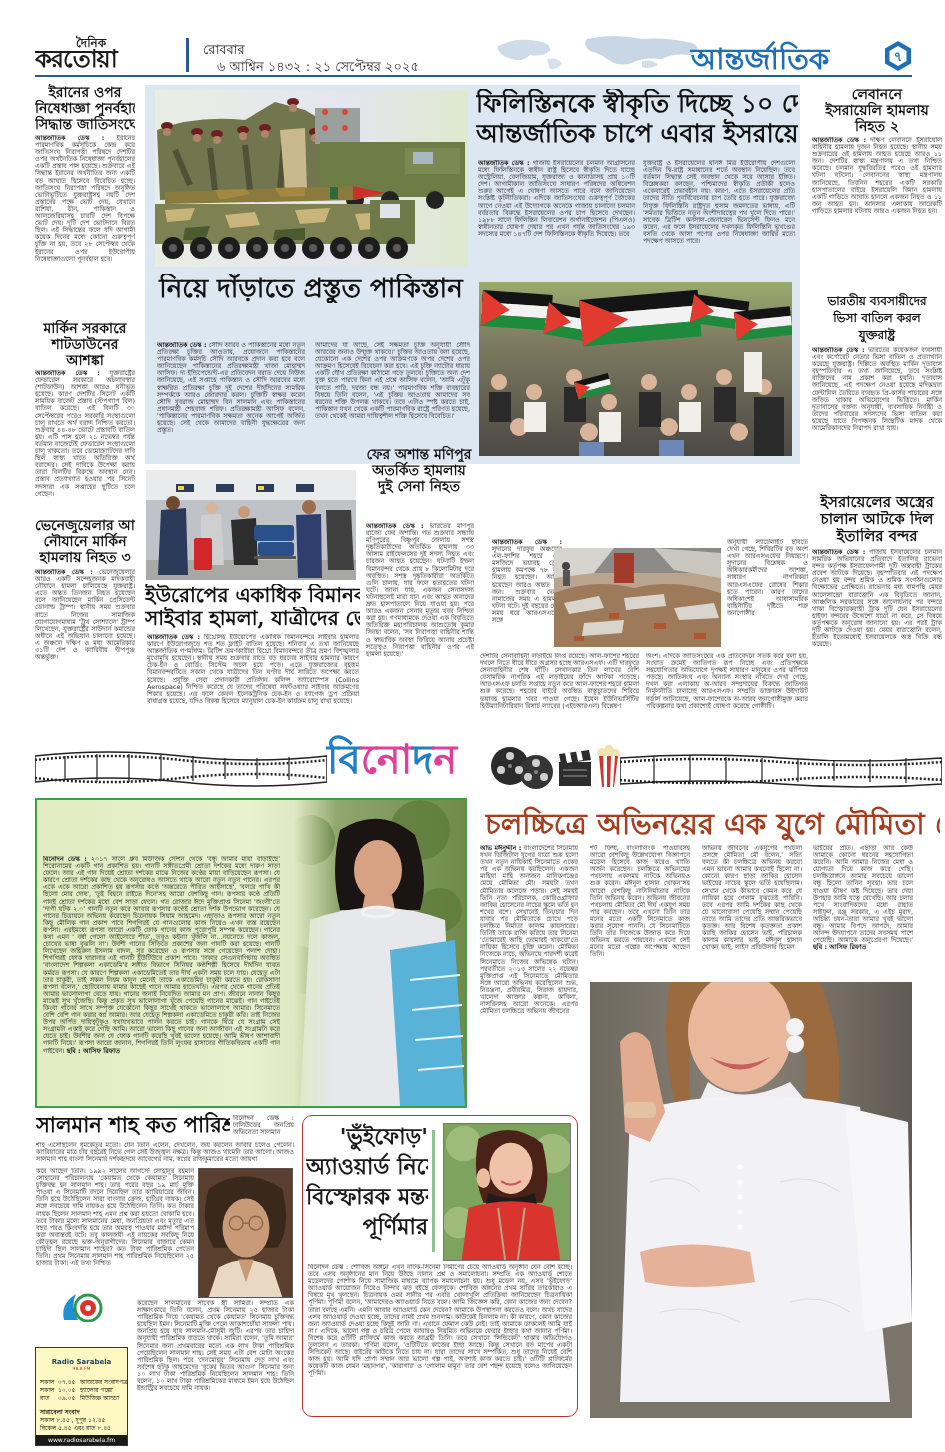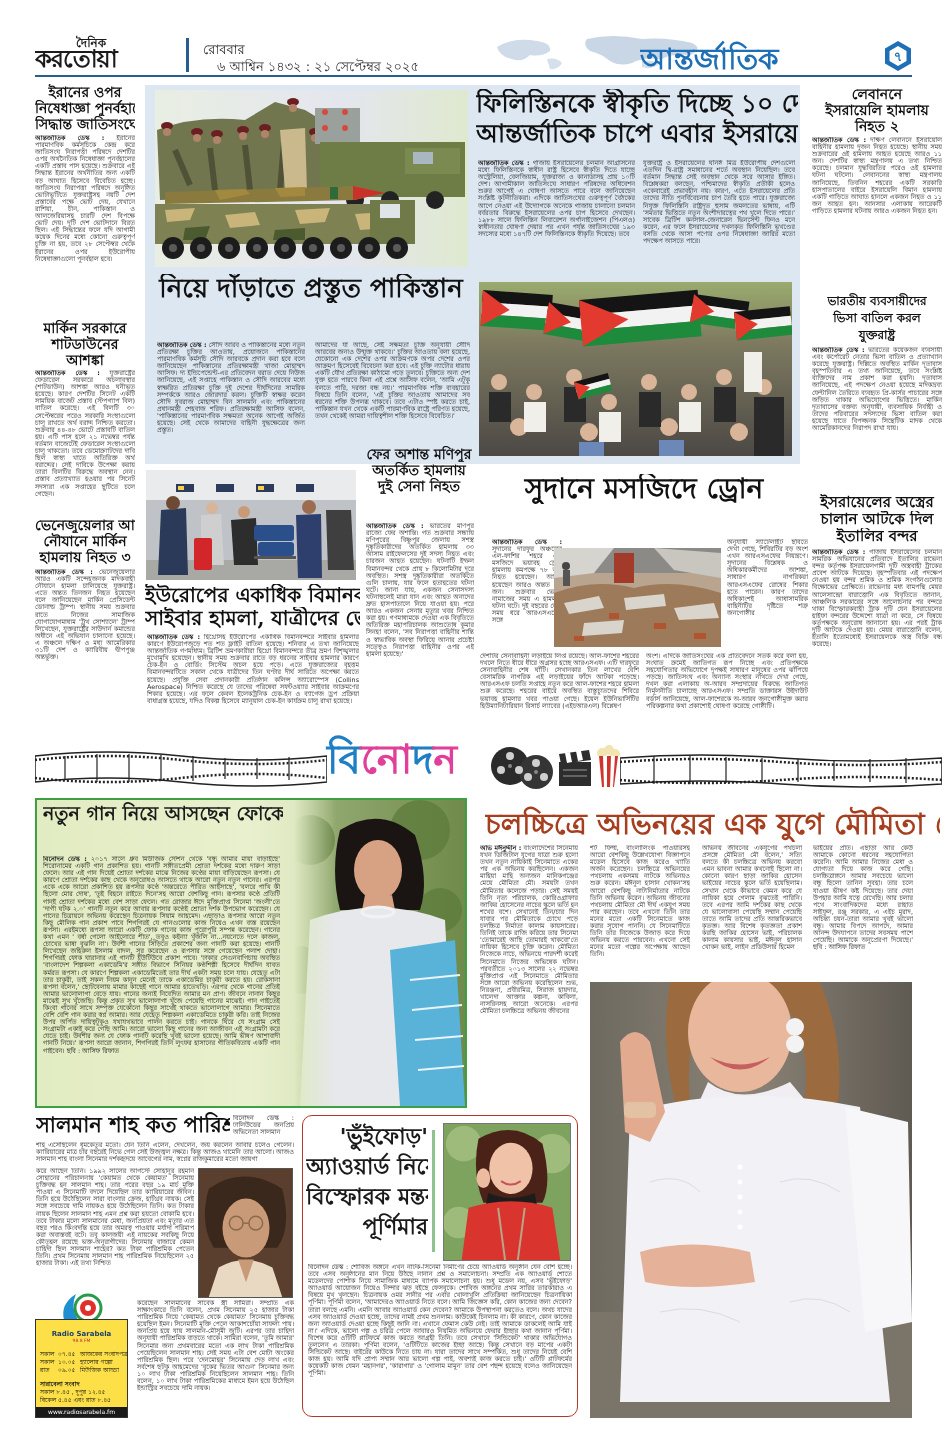--- a/index.html
+++ b/index.html
@@ -14,36 +14,36 @@
 .photo svg{display:block;width:100%;height:100%}
 .side-hl{font-size:14px;line-height:16px}
 
 .logo-top{left:76px;top:34px;font-size:12px;font-weight:bold;font-family:"DejaVu Serif",serif}
 .logo-main{left:35px;top:46px;width:142px;font-size:24px;font-weight:900;letter-spacing:-1px;font-family:Liberation Sans, sans-serif;line-height:26px;white-space:nowrap;overflow:hidden}
 .mast-bar{left:186px;top:38px;width:3px;height:34px;background:#2a5d8f}
 .mast-day{left:203px;top:40px;font-size:13px;color:#222}
 .mast-date{left:217px;top:57px;font-size:13px;color:#333}
 .mast-rule{left:35px;top:75px;width:877px;height:2px;background:#2a5d8f}
 .mast-map{left:492px;top:33px;width:215px;height:38px}
-.mast-section{left:640px;top:36px;width:240px;font-size:29px;font-weight:bold;color:#1f6fb6;font-family:"DejaVu Serif",serif;white-space:nowrap;overflow:hidden;text-align:left}
+.mast-section{left:640px;top:36px;width:240px;font-size:29px;font-weight:bold;color:#1f6fb6;font-family:"DejaVu Serif",serif;white-space:nowrap;overflow:hidden;text-align:center}
 .mast-hex{left:883px;top:40px;width:30px;height:32px}
 
 .blue-box{left:145px;top:85px;width:655px;height:379px;background:#dde7f2}
 .green-box{left:35px;top:798px;width:432px;height:310px;border:2px solid #3f9f45;background:linear-gradient(90deg,#e2ecc2 0%,#e8f0cd 50%,#dfe9c3 60%,rgba(223,233,195,0) 70%)}
 .purnima-box{left:302px;top:1115px;width:276px;height:302px;border:1.5px solid #b5372a;border-radius:10px}
-.radio-box{left:35px;top:1319px;width:93px;height:99px;border:1.5px solid #333;background:#fde047}
+.radio-box{left:35px;top:1347px;width:93px;height:99px;border:1.5px solid #333;background:#fef9c3}
 .radio-row{position:absolute;left:4px;font-size:6px;line-height:8px;white-space:nowrap;color:#111}
 .radio-row span{display:inline-block}
 .radio-url{position:absolute;left:0;bottom:0;width:100%;height:10px;background:#1a1a1a;color:#fff;font-size:6px;line-height:10px;text-align:center}
 .binodon{left:327px;top:736px;font-size:40px;font-weight:bold;line-height:46px;white-space:nowrap;font-family:"DejaVu Sans",sans-serif}
 .binodon .b{color:#1e7fc4}.binodon .p{color:#e0409a}
 .moumita-hl{left:485px;top:806px;width:455px;font-size:29px;color:#a63f1f;text-align:center;line-height:36px}
 .rupsha-hl{left:43px;top:801px;width:240px;text-align:left;font-size:19px;line-height:25px;color:#1a1a1a}
 .purnima-hl{left:306px;top:1121px;width:122px;text-align:right;font-size:22px;line-height:30px;color:#1a1a1a}
-.credit{font-weight:normal;color:#111}
+.credit{font-weight:bold;color:#111}
 </style>
 </head>
 <body>
 
 <header>
   <div class="abs logo-top">দৈনিক</div>
   <div class="abs logo-main">করতোয়া</div>
   <div class="abs mast-bar"></div>
   <div class="abs mast-day">রোববার</div>
   <div class="abs mast-date">৬ আশ্বিন ১৪৩২ : ২১ সেপ্টেম্বর ২০২৫</div>
@@ -331,21 +331,20 @@
   <h2 class="hl side-hl" style="left:364px;top:446px;width:110px">
     <span>ফের অশান্ত মণিপুর</span>
     <span>অতর্কিত হামলায়</span>
     <span>দুই সেনা নিহত</span>
   </h2>
   <div class="txt" style="left:366px;top:523px;width:108px;height:166px"><b>আন্তর্জাতিক ডেস্ক :</b> <span>ভারতের মণিপুর রাজ্যে ফের অশান্তি। গত শুক্রবার সন্ধ্যায় মণিপুরের বিষ্ণুপুর জেলায় সশস্ত্র দুষ্কৃতিকারীদের অতর্কিত হামলায় ৩৩ আসাম রাইফেলসের দুই সদস্য নিহত এবং চারজন আহত হয়েছেন। ঘটনাটি ইম্ফল বিমানবন্দর থেকে প্রায় ৮ কিলোমিটার দূরে অবস্থিত। সশস্ত্র দুষ্কৃতিকারীরা অতর্কিতে গুলি চালায়, যার ফলে হতাহতের ঘটনা ঘটে। জানা যায়, একজন সেনাসদস্য ঘটনাস্থলেই মারা যান এবং আহত অন্যদের দ্রুত হাসপাতালে নিয়ে যাওয়া হয়। পরে আরও একজন সেনার মৃত্যুর খবর নিশ্চিত করা হয়। গণমাধ্যমকে দেওয়া এক বিবৃতিতে অতিরিক্ত মহাপরিচালক আশুতোষ কুমার সিনহা বলেন, 'সব নিরাপত্তা বাহিনীর শান্তি ও স্বাভাবিক অবস্থা ফিরিয়ে আনার প্রচেষ্টা সত্ত্বেও নিরাপত্তা বাহিনীর ওপর এই হামলা হয়েছে।'</span></div>
 </article>
 
 <article>
   <h2 class="hl" style="left:480px;top:474px;width:328px;font-size:28px;line-height:30px">
-    <span>সুদানে মসজিদে ড্রোন</span>
   </h2>
   <div class="txt" style="left:492px;top:539px;width:70px;height:114px"><b>আন্তর্জাতিক ডেস্ক :</b> <span>সুদানের দারফুর অঞ্চলের এল-ফাশির শহরে এক মসজিদে ভয়াবহ ড্রোন হামলায় কমপক্ষে ৭৮ জন নিহত হয়েছেন। আহত হয়েছেন আরও অন্তত ২০ জন। শুক্রবার ভোরে নামাজের সময় এ হামলার ঘটনা ঘটে। দুই বছরের বেশি সময় ধরে আরএসএফের সঙ্গে</span></div>
   <div class="photo" style="left:554px;top:548px;width:167px;height:99px">
     <svg viewBox="0 0 167 99" preserveAspectRatio="none">
       <rect width="167" height="99" fill="#b9a58f"></rect>
       <rect width="167" height="25" fill="#8c8a86"></rect>
       <path d="M0,0 L60,0 L40,25 L0,30Z" fill="#d6d4cf"></path>
       <path d="M100,0 L167,5 L167,30 L120,22Z" fill="#c9c5bf"></path>
       <rect x="60" y="5" width="20" height="30" fill="#a33b2a"></rect>
       <path d="M0,45 Q40,30 80,40 Q120,30 167,45 L167,99 L0,99Z" fill="#9d7a5a"></path>
@@ -481,21 +480,20 @@
           <line x1="140" y1="180" x2="190" y2="175"></line>
           <line x1="142" y1="210" x2="192" y2="205"></line>
           <line x1="145" y1="240" x2="193" y2="236"></line>
           <line x1="148" y1="270" x2="194" y2="266"></line>
         </g>
       <ellipse cx="108" cy="112" rx="16" ry="5" fill="none" stroke="#f2f2f2" stroke-width="3"></ellipse>
     </svg>
   </div>
   <div class="abs green-box"></div>
   <h2 class="hl rupsha-hl">
-    <span>নতুন গান নিয়ে আসছেন ফোকে</span>
   </h2>
   <div class="txt" style="left:43px;top:856px;width:237px;height:247px;color:#222"><b>বিনোদন ডেস্ক :</b> <span>২০১৭ সালে ধ্রুব মিউজিক স্টেশন থেকে 'বন্ধু আমার মায়া বাড়াইছে' শিরোনামের একটি গান প্রকাশিত হয়। গানটি সঙ্গীতপ্রেমী শ্রোতা দর্শকের মধ্যে দারুণ সাড়া ফেলে। আর এই গান দিয়েই শ্রোতা দর্শকের মাঝে নিজের কণ্ঠের মায়া বাড়িয়েছেন রূপসা। যে কারণে শ্রোতা দর্শকের কাছ থেকে অনুরোধও আসতে থাকে আরো নতুন নতুন গানের। এরপর একে একে আরো প্রকাশিত হয় রূপসার কণ্ঠে 'অন্তরেতে পীরিত আইসাছে', 'বলরে পাখি কী ছিলো মোর দোষ', 'তুই বিহনে রাইতে দিনে'সহ আরো বেশকিছু গান। রূপসার কণ্ঠে প্রতিটি গানই শ্রোতা দর্শকের মধ্যে বেশ সাড়া ফেলে। গত রোজার ঈদে মুক্তিপ্রাপ্ত সিনেমা 'জংলী'তে 'দাগী ঘটক ২.০' গানটি নতুন করে আবার রূপসার কণ্ঠেই শ্রোতা দর্শক উপভোগ করেছেন। যে গানের চিত্রায়নে অভিনয় করেছেন চিত্রনায়ক সিয়াম আহমেদ। এছাড়াও রূপসার আরো নতুন কিছু মৌলিক গান প্রকাশ পাবে শিগগিরই যে গানগুলোর কাজ নিয়েও এখন ব্যস্ত রয়েছেন রূপসা। এরইমধ্যে রূপসা আরো একটি ফোক গানের কাজ পুরোপুরি সম্পন্ন করেছেন। গানের কথা এমন ' বর্ষা গেলো আইলোরে শীত', তবুও কইন্যা খুঁজলি না...নয়নেতে দলে কাজল, চোখের ভাষা বুঝলি না'। উর্বশী গানের সিঁড়িতে প্রকাশের জন্য গানটি করা হয়েছে। গানটি লিখেছেন জহিরুল ইসলাম বাদল, সুর করেছেন ও রূপসার সঙ্গে গেয়েছেন পলাশ দোহা। শিগগিরই ফোক ঘারানার এই গানটি ইউটিউবে প্রকাশ পাবে। 'ঢাকার সেগুনবাগিচায় অবস্থিত 'বাংলাদেশ শিল্পকলা একাডেমি'র সঙ্গীত বিভাগে সিনিয়র কণ্ঠশিল্পী হিসেবে দীর্ঘদিন যাবত কর্মরত রূপসা। যে কারণে শিল্পকলা একাডেমিতেই তার দীর্ঘ একটা সময় চলে যায়। যেহেতু এটা তার চাকুরী, তাই সকল নিয়ম কানুন মেনেই তাকে একাডেমির চাকুরী করতে হয়। রোকসানা রূপসা বলেন,' ছোটবেলায় মামার কাছেই গানে আমার হাতেখড়ি। এরপর থেকে গানের প্রতিই আমার ভালোলাগা বেড়ে যায়। গানের জন্যই নিবেদিত আমার মন প্রাণ। জীবনে নানান কিছুর মাঝেই সুখ খুঁজেছি। কিন্তু প্রকৃত সুখ ভালোলাগা খুঁজে পেয়েছি গানের মাঝেই। গান গাইতেই কিংবা গানের সাথে সম্পৃক্ত যেকোনো কিছুর সাথেই থাকতে ভালোলাগে আমার। সিনেমাতে বেশি বেশি গান করার স্বপ্ন আমার। আর যেহেতু শিল্পকলা একাডেমিতে চাকুরী করি। তাই নিজের উপর অর্পিত দায়িত্বটুকুও যথাযথভাবে পালন করতে চাই। গানকে ঘিরে যে সংগ্রাম সেই সংগ্রামটা একাই করে গেছি আমি। আরো ভালো কিছু গানের জন্য আজীবন এই সংগ্রামটা করে যেতে চাই। উর্বশীর জন্য যে ফোক গানটি করেছি খুবই ভালো হয়েছে। আমি ভীষণ আশাবাদী গানটি নিয়ে।' রূপসা আরো জানান, শিগগিরই তিনি লুৎফর হাসানের গীতিকবিতায় একটি গান গাইবেন।</span> <span class="credit">ছবি : আসিফ রিফাত</span></div>
 </article>
 
 <article>
   <h2 class="hl moumita-hl">
       <span>চলচ্চিত্রে অভিনয়ের এক যুগে মৌমিতা মৌ</span>
     </h2>
   <div class="txt" style="left:480px;top:845px;width:98px;height:258px"><b>অভি মঈনুদ্দীন :</b> <span>বাংলাদেশের সিনেমায় যখন ডিজিটাল যুগের যাত্রা শুরু হলো তখন নতুন নায়িকাই সিনেমাতে একের পর এক অভিনয় করছিলেন। একজন মাহিয়া মাহি অন্যজন মানিকগঞ্জের মেয়ে মৌমিতা মৌ। সময়টা তখন মৌমিতার কলেজে পড়ার। সেই সময়ই তিনি নৃত্য পরিচালক, কোরিওগ্রাফার জাকির হোসেনের নাচের স্কুলে ভর্তি হন শখের বশে। সেখানেই তিন/চার দিন যাবার পর মৌমিতাকে চোখে পড়ে চলচ্চিত্র নির্মাতা কালাম কায়সারের। তিনিই তাকে রাজি করিয়ে তার সিনেমা 'তোমারেই আছি তোমারই থাকবো'তে নায়িকা হিসেবে চুক্তি করেন। মৌমিতা নিজেকে নাচে, অভিনয়ে পারদর্শী করেই সিনেমাতে নিজের অভিষেক ঘটান। পরবর্তীতে ২০১৩ সালের ২২ নভেম্বর মুক্তিপ্রাপ্ত এই সিনেমাতে মৌমিতার সঙ্গে আরো অভিনয় করেছিলেন শুভ, নিরঞ্জনা, প্রবীরমিত্র, সিরাজ হায়দার, খালেদা আক্তার কল্পনা, কাবিলা, নাসরিনসহ আরো অনেকে। এরপর মৌমিতা চলচ্চিত্রে অভিনয় জীবনের</span></div>
   <div class="txt" style="left:590px;top:845px;width:100px;height:129px"><span>শর্ট ফিল্ম, বাংলালিংক পাওয়ারসহ আরো বেশকিছু উল্লেখযোগ্য বিজ্ঞাপনে মডেল হিসেবে কাজ করেও খ্যাতি অর্জন করেছেন। চলচ্চিত্রে অভিনয়ের পথচলায় একসময় নাটকে অভিনয়ও শুরু করেন। মঈনুল হাসান খোকন'সহ আরো বেশকিছু নাট্যনির্মাতার নাটকে তিনি অভিনয় করেন। অভিনয় জীবনের পথচলায় মৌমিতা মৌ দীর্ঘ একযুগ সময় পার করছেন। তবে এখনো তিনি তার মনের মতো একটি সিনেমাতে কাজ করার সুযোগ পাননি। যে সিনেমাটিতে তিনি তার নিজেকে উজাড় করে দিয়ে অভিনয় করতে পারবেন। এখনো সেই মনের মতো গল্পের অপেক্ষায় আছেন তিনি।</span></div>

